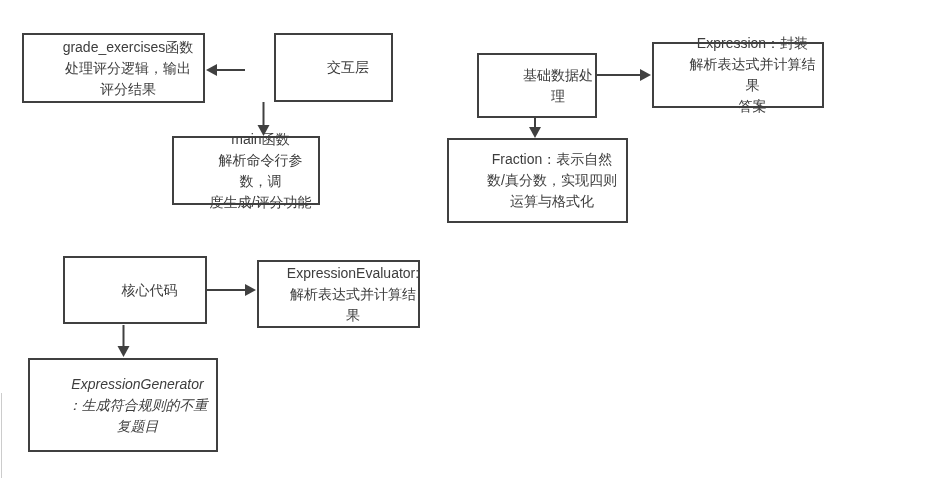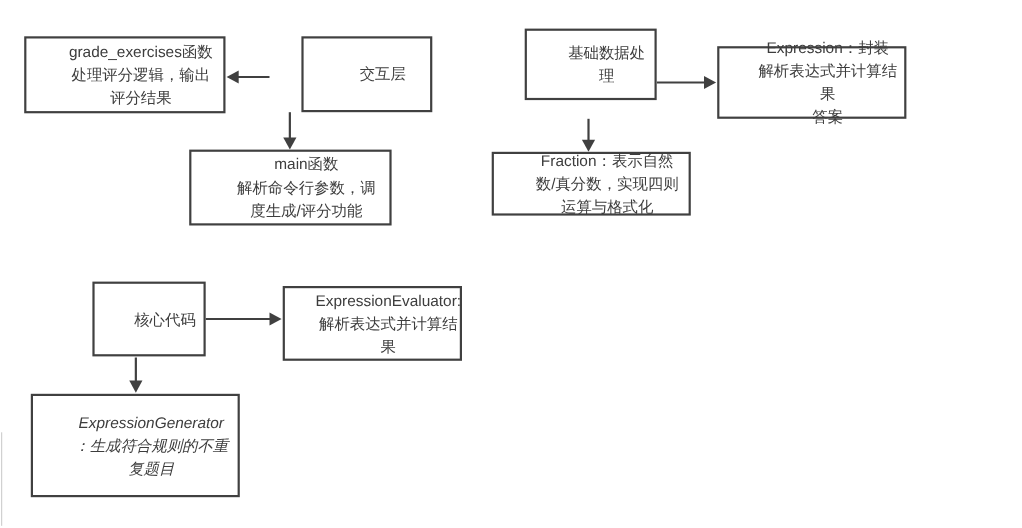--- a/index.html
+++ b/index.html
@@ -54,25 +54,25 @@
     left: 1px;
     top: 393px;
     width: 1px;
     height: 85px;
     background: #cccccc;
   }
 
   
   #node-grade        { left: 22px;  top: 33px;  width: 183px; height: 70px; }
   #node-interaction  { left: 245px; top: 33px;  width: 119px; height: 69px; margin-left: 29px; }
-  #node-main         { left: 172px; top: 136px; width: 184px; height: 69px; }
-  #node-basicdata    { left: 477px; top: 26px;  width: 120px; height: 65px; }
+  #node-main         { left: 172px; top: 136px; width: 148px; height: 69px; }
+  #node-basicdata    { left: 477px; top: 53px;  width: 120px; height: 65px; justify-content: flex-end; }
   #node-expression   { left: 652px; top: 42px;  width: 172px; height: 66px; }
-  #node-fraction     { left: 447px; top: 138px; width: 181px; height: 58px; }
-  #node-corecode     { left: 63px;  top: 256px; width: 103px; height: 68px; margin-left: 21px; }
+  #node-fraction     { left: 447px; top: 138px; width: 181px; height: 85px; }
+  #node-corecode     { left: 63px;  top: 256px; width: 144px; height: 68px; }
   #node-evaluator    { left: 257px; top: 260px; width: 163px; height: 68px; }
   #node-generator    { left: 28px;  top: 358px; width: 190px; height: 94px; font-style: italic; }
 </style>
 </head>
 <body>
 
 <div class="canvas">
 
   <svg class="connectors" viewBox="0 0 929 480" xmlns="http://www.w3.org/2000/svg">
     <g>

